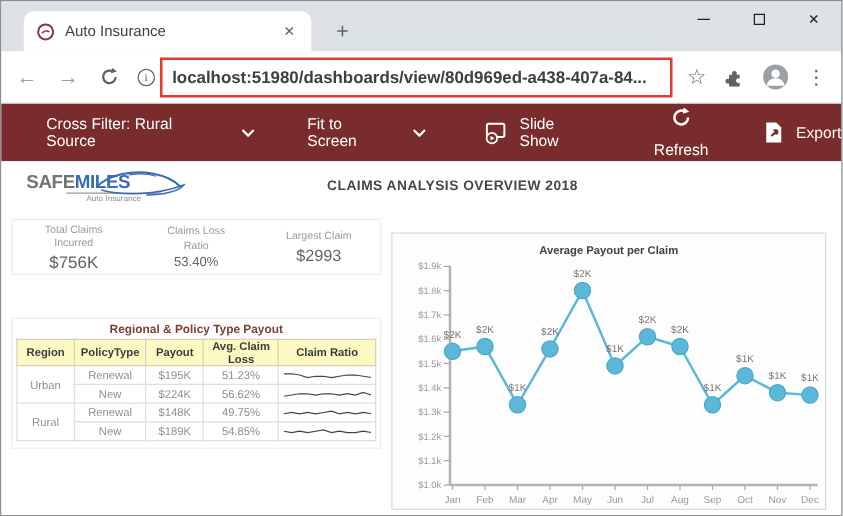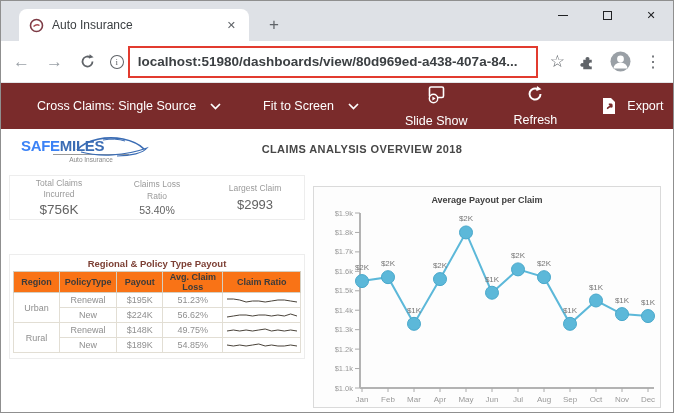--- a/index.html
+++ b/index.html
@@ -46,21 +46,21 @@
   .kpi-lab { font-size:8.5px; color:#9a9a9a; line-height:1.3; }
   .kpi-val { color:#636363; margin-top:2px; }
   .kpi:nth-child(1) .kpi-val { font-size:13.5px; }
   .kpi:nth-child(2) .kpi-val { font-size:10.5px; }
   .kpi:nth-child(3) .kpi-val { font-size:13px; }
   .kpi:nth-child(4) .kpi-val { font-size:12px; }
 
   .table-card { position:absolute; left:8px; top:125px; width:296px; height:105px; border:1px solid #ededed; background:#fff; }
   .table-title { text-align:center; font-size:9.5px; font-weight:bold; color:#7d4035; margin:3px 0 2px; }
   table { width:calc(100% - 6px); margin:0 auto; border-collapse:collapse; table-layout:fixed; }
-  th { background:#f97316; color:#3b3b3b; font-size:9px; font-weight:bold; border:1px solid #d6cfc0; height:15px; }
+  th { background:#fef9c3; color:#3b3b3b; font-size:9px; font-weight:bold; border:1px solid #d6cfc0; height:15px; }
   td { border:1px solid #e2ded4; color:#8f8f8f; font-size:9px; text-align:center; height:15px; padding:0 2px; }
   col.c-region{width:16%} col.c-ptype{width:20%} col.c-payout{width:16%} col.c-avg{width:21%} col.c-ratio{width:27%}
   .spark { display:flex; align-items:center; justify-content:center; }
 
   .chart-card { position:absolute; left:312px; top:57px; width:348px; height:222px; border:1px solid #dadada; background:#fdfdfd; }
   .chart-title { position:absolute; top:8px; left:0; right:0; text-align:center; font-size:9px; font-weight:bold; color:#3f3f3f; z-index:2; }
   svg text { font-family:"Liberation Sans", sans-serif; }
 </style>
 </head>
 <body>
@@ -116,36 +116,36 @@
             <circle cx="10.5" cy="8" r="3.4" fill="#fff"></circle>
             <path d="M3.5 17.5 a7 6 0 0 1 14 0 z" fill="#fff"></path>
           </svg>
       </span>
       <span class="dots-ic">⋮</span>
     </div>
   </div>
 
   <div class="app-toolbar" id="app-toolbar" style="background: rgb(122, 43, 43);">
     <div class="tb-group" style="margin-right:42px;">
-      <span>Cross Claims: Single Source</span>
+      <span>Cross Filter: Rural Source</span>
       <span class="chev">
         <svg width="11" height="7" viewBox="0 0 11 7">
             <polyline points="1,1 5.5,5.5 10,1" fill="none" stroke="#fff" stroke-width="1.7"></polyline>
           </svg>
       </span>
     </div>
     <div class="tb-group" style="margin-right:46px;">
       <span>Fit to Screen</span>
       <span class="chev">
         <svg width="11" height="7" viewBox="0 0 11 7">
             <polyline points="1,1 5.5,5.5 10,1" fill="none" stroke="#fff" stroke-width="1.7"></polyline>
           </svg>
       </span>
     </div>
-    <div class="tb-group" style="margin-right:46px;flex-direction:column;">
+    <div class="tb-group" style="margin-right:46px;">
       <span style="display:flex;">
         <svg width="19" height="19" viewBox="0 0 19 19">
             <rect x="2.5" y="2" width="14" height="10.5" rx="1.5" fill="none" stroke="#fff" stroke-width="1.6"></rect>
             <circle cx="6.5" cy="13.5" r="4.2" fill="#7a2b2b" stroke="#fff" stroke-width="1.4"></circle>
             <polygon points="5.4,11.6 8.6,13.5 5.4,15.4" fill="#fff"></polygon>
           </svg>
       </span>
       <span>Slide Show</span>
     </div>
     <div class="tb-group" style="margin-right:44px;flex-direction:column;">
@@ -173,21 +173,21 @@
 
     <div class="logo">
       <span class="car-svg">
         <svg width="78" height="26" viewBox="0 0 78 26">
             <path d="M4 17 C14 6, 34 3, 50 6 C60 8, 67 12, 71 16" fill="none" stroke="#3a6cb4" stroke-width="1.7"></path>
             <path d="M8 19 C26 24, 52 23, 74 15 C70 20, 58 23, 44 23" fill="none" stroke="#3a6cb4" stroke-width="1.2"></path>
             <path d="M30 7 C38 5.5, 46 6, 52 8" fill="none" stroke="#3a6cb4" stroke-width="1"></path>
           </svg>
       </span>
       <div class="brand">
-        <span style="color:#3b82f6;">SAFE</span><span style="color:#3a6cb4;">MILES</span>
+        <span style="color:#737373;">SAFE</span><span style="color:#3a6cb4;">MILES</span>
       </div>
       <span class="tagline">Auto Insurance</span>
     </div>
 
     <div class="page-title">CLAIMS ANALYSIS OVERVIEW 2018</div>
 
     <div class="kpi-card">
       <div class="kpi">
         <span class="kpi-lab">Total Claims</span>
         <span class="kpi-lab">Incurred</span>

